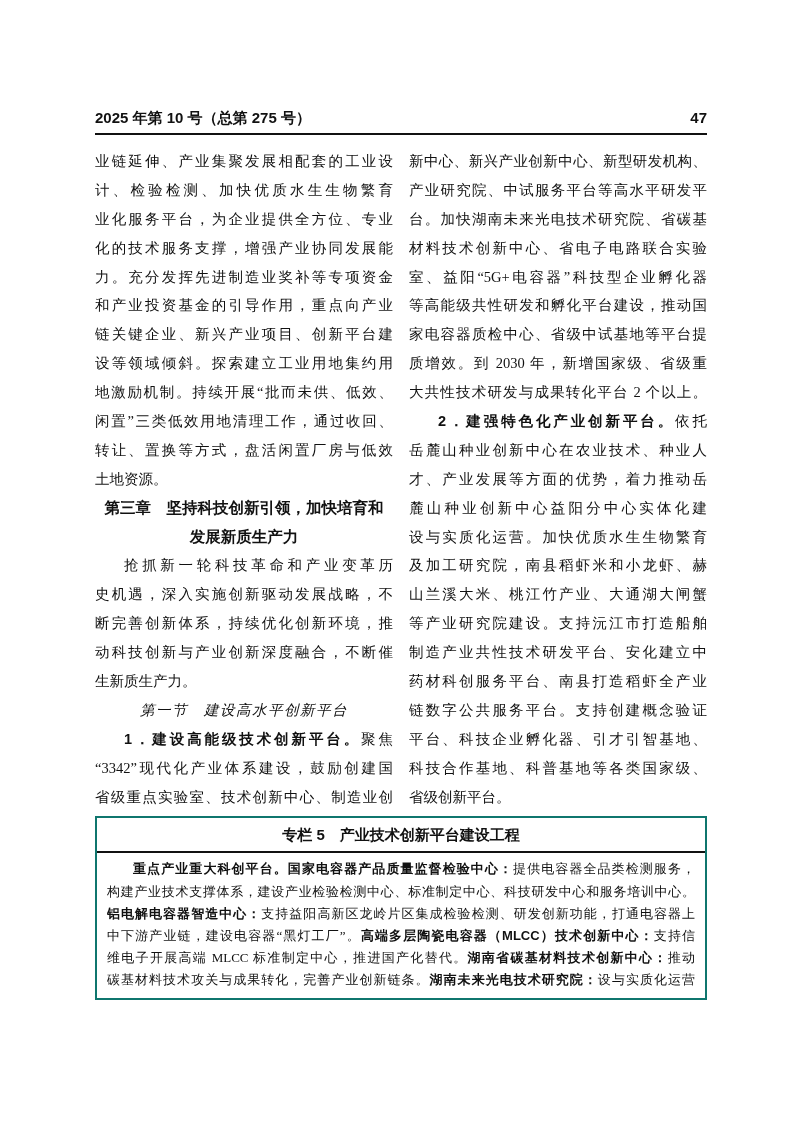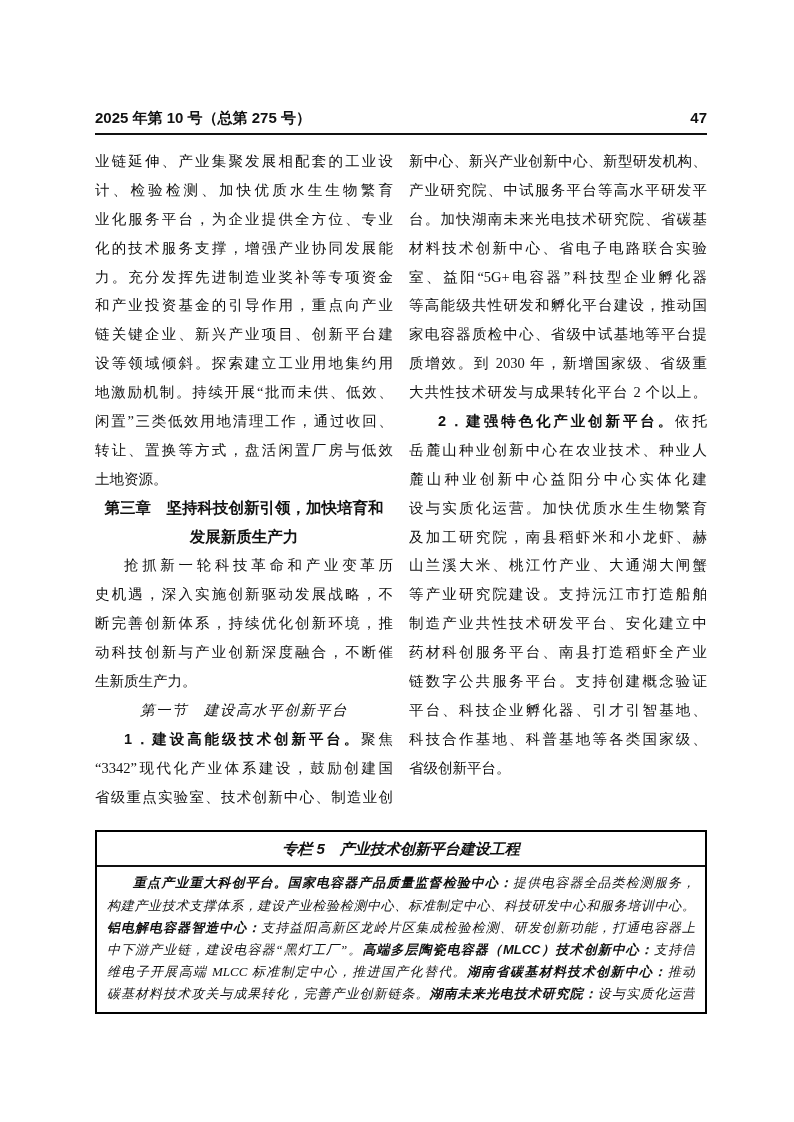--- a/index.html
+++ b/index.html
@@ -57,23 +57,22 @@
     font-size: 15.5px;
     font-family: "Liberation Sans", "DejaVu Sans", sans-serif;
   }
   .ln.section {
     text-align: left;
     text-align-last: center;
     font-style: italic;
     letter-spacing: 1.5px;
   }
   .box {
-    margin-top: 19px;
-    border: 2px solid #000000;
-    font-style: italic;
+    margin-top: 5px;
+    border: 2px solid #0f766e;
   }
   .box-title {
     text-align: center;
     font-weight: bold;
     font-size: 15px;
     line-height: 20px;
     padding: 7px 0 6px 0;
     border-bottom: 2px solid #111;
     font-family: "Liberation Sans", "DejaVu Sans", sans-serif;
   }
@@ -126,20 +125,21 @@
           <div class="ln"><span>产业研究院、中试服务平台等高水平研发平</span></div>
           <div class="ln"><span>台。加快湖南未来光电技术研究院、省碳基</span></div>
           <div class="ln"><span>材料技术创新中心、省电子电路联合实验</span></div>
           <div class="ln"><span>室、益阳“5G+电容器”科技型企业孵化器</span></div>
           <div class="ln"><span>等高能级共性研发和孵化平台建设，推动国</span></div>
           <div class="ln"><span>家电容器质检中心、省级中试基地等平台提</span></div>
           <div class="ln"><span>质增效。到 2030 年，新增国家级、省级重</span></div>
           <div class="ln"><span>大共性技术研发与成果转化平台 2 个以上。</span></div>
           <div class="ln indent"><span class="b">2．建强特色化产业创新平台。</span><span>依托</span></div>
           <div class="ln"><span>岳麓山种业创新中心在农业技术、种业人</span></div>
+          <div class="ln"><span>才、产业发展等方面的优势，着力推动岳</span></div>
           <div class="ln"><span>麓山种业创新中心益阳分中心实体化建</span></div>
           <div class="ln"><span>设与实质化运营。加快优质水生生物繁育</span></div>
           <div class="ln"><span>及加工研究院，南县稻虾米和小龙虾、赫</span></div>
           <div class="ln"><span>山兰溪大米、桃江竹产业、大通湖大闸蟹</span></div>
           <div class="ln"><span>等产业研究院建设。支持沅江市打造船舶</span></div>
           <div class="ln"><span>制造产业共性技术研发平台、安化建立中</span></div>
           <div class="ln"><span>药材科创服务平台、南县打造稻虾全产业</span></div>
           <div class="ln"><span>链数字公共服务平台。支持创建概念验证</span></div>
           <div class="ln"><span>平台、科技企业孵化器、引才引智基地、</span></div>
           <div class="ln"><span>科技合作基地、科普基地等各类国家级、</span></div>

